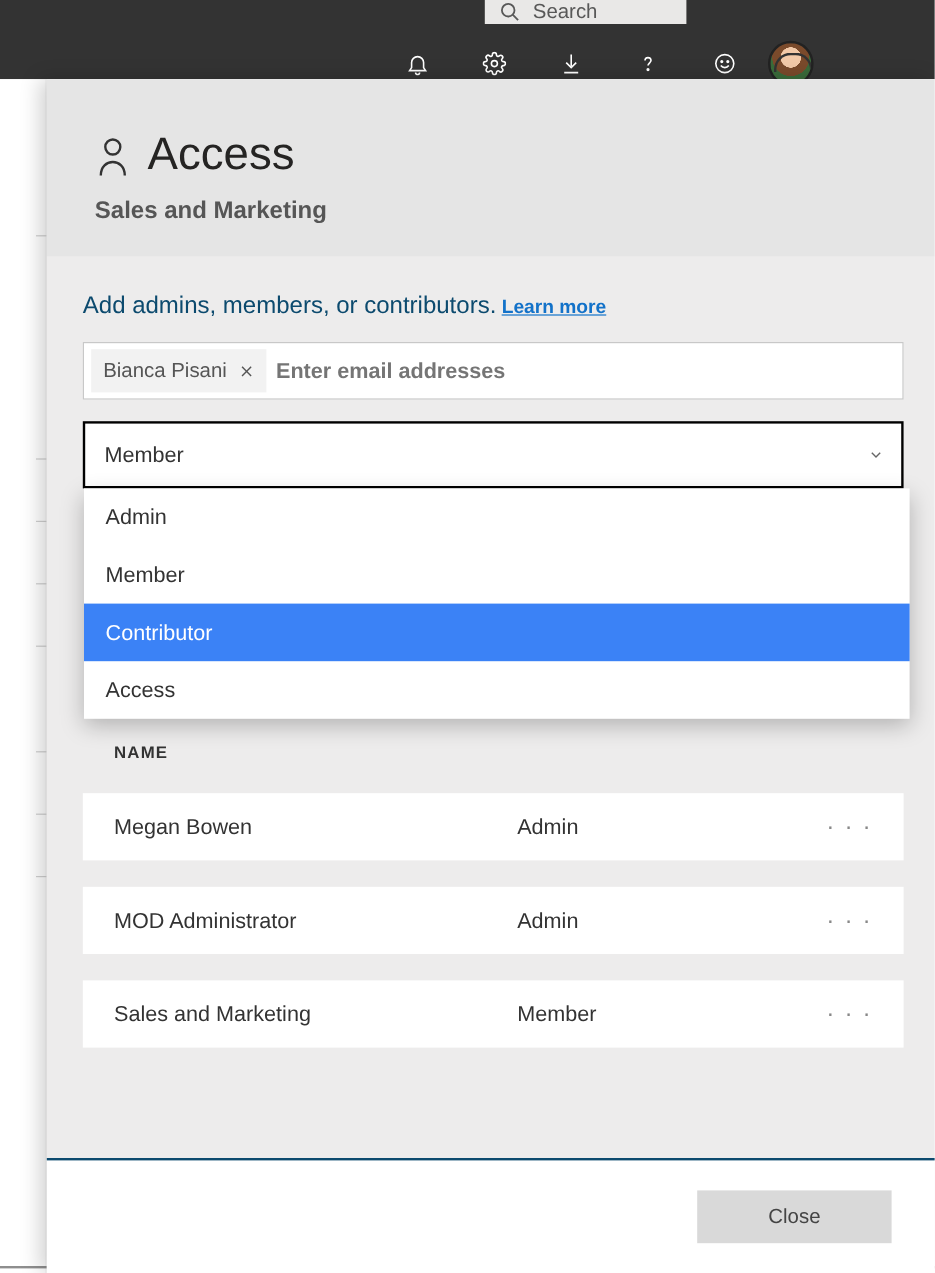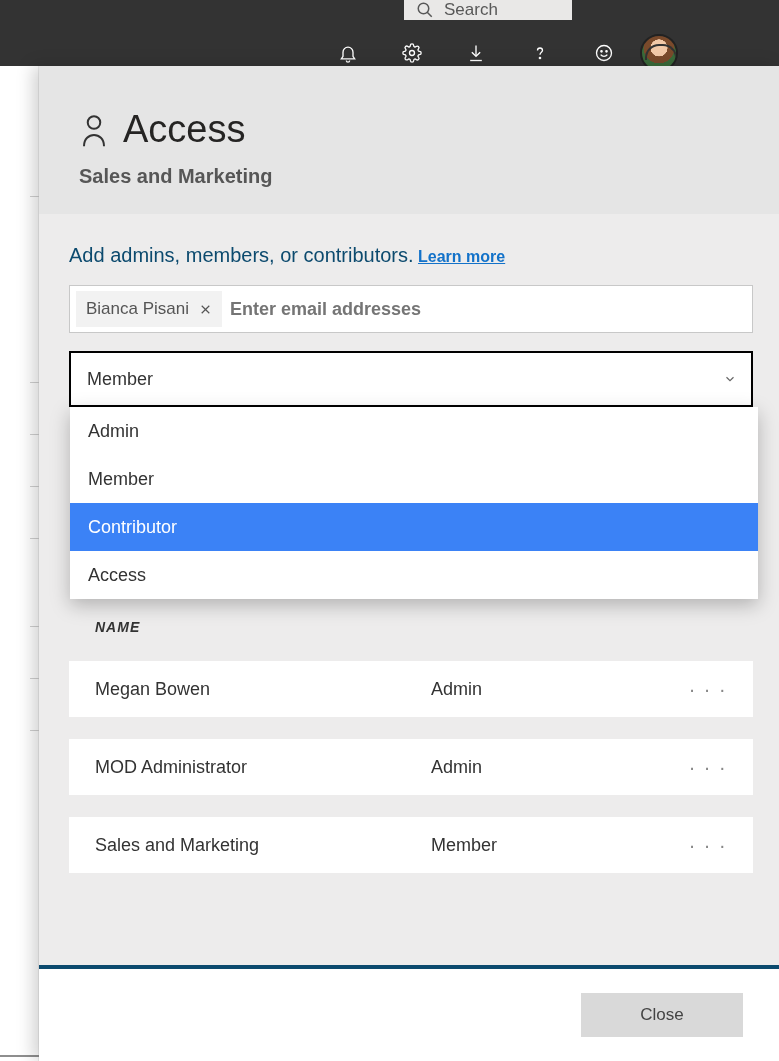--- a/index.html
+++ b/index.html
@@ -214,21 +214,20 @@
     .table-area {
       margin-top: 212px;
     }
     .table-head {
       display: flex;
       padding: 0 26px;
       font-size: 14px;
       font-weight: 700;
       letter-spacing: 1px;
       color: #333;
-      font-style: italic;
     }
     .col-name { width: 336px; }
     .col-perm { flex: 1; }
     .row {
       margin-top: 26px;
       width: 684px;
       height: 56px;
       background: #fff;
       display: flex;
       align-items: center;
@@ -242,21 +241,21 @@
     .row-more {
       color: #888;
       font-size: 20px;
       letter-spacing: 2px;
       cursor: pointer;
       margin-top: -7px;
     }
     .panel-footer {
       height: 96px;
       background: #fff;
-      border-top: 4px solid #0c4a6e;
+      border-top: 2px solid #0c4a6e;
       display: flex;
       align-items: center;
       justify-content: flex-end;
       padding: 0 36px;
     }
     .close-btn {
       width: 162px;
       height: 44px;
       background: #d9d9d9;
       border: none;

